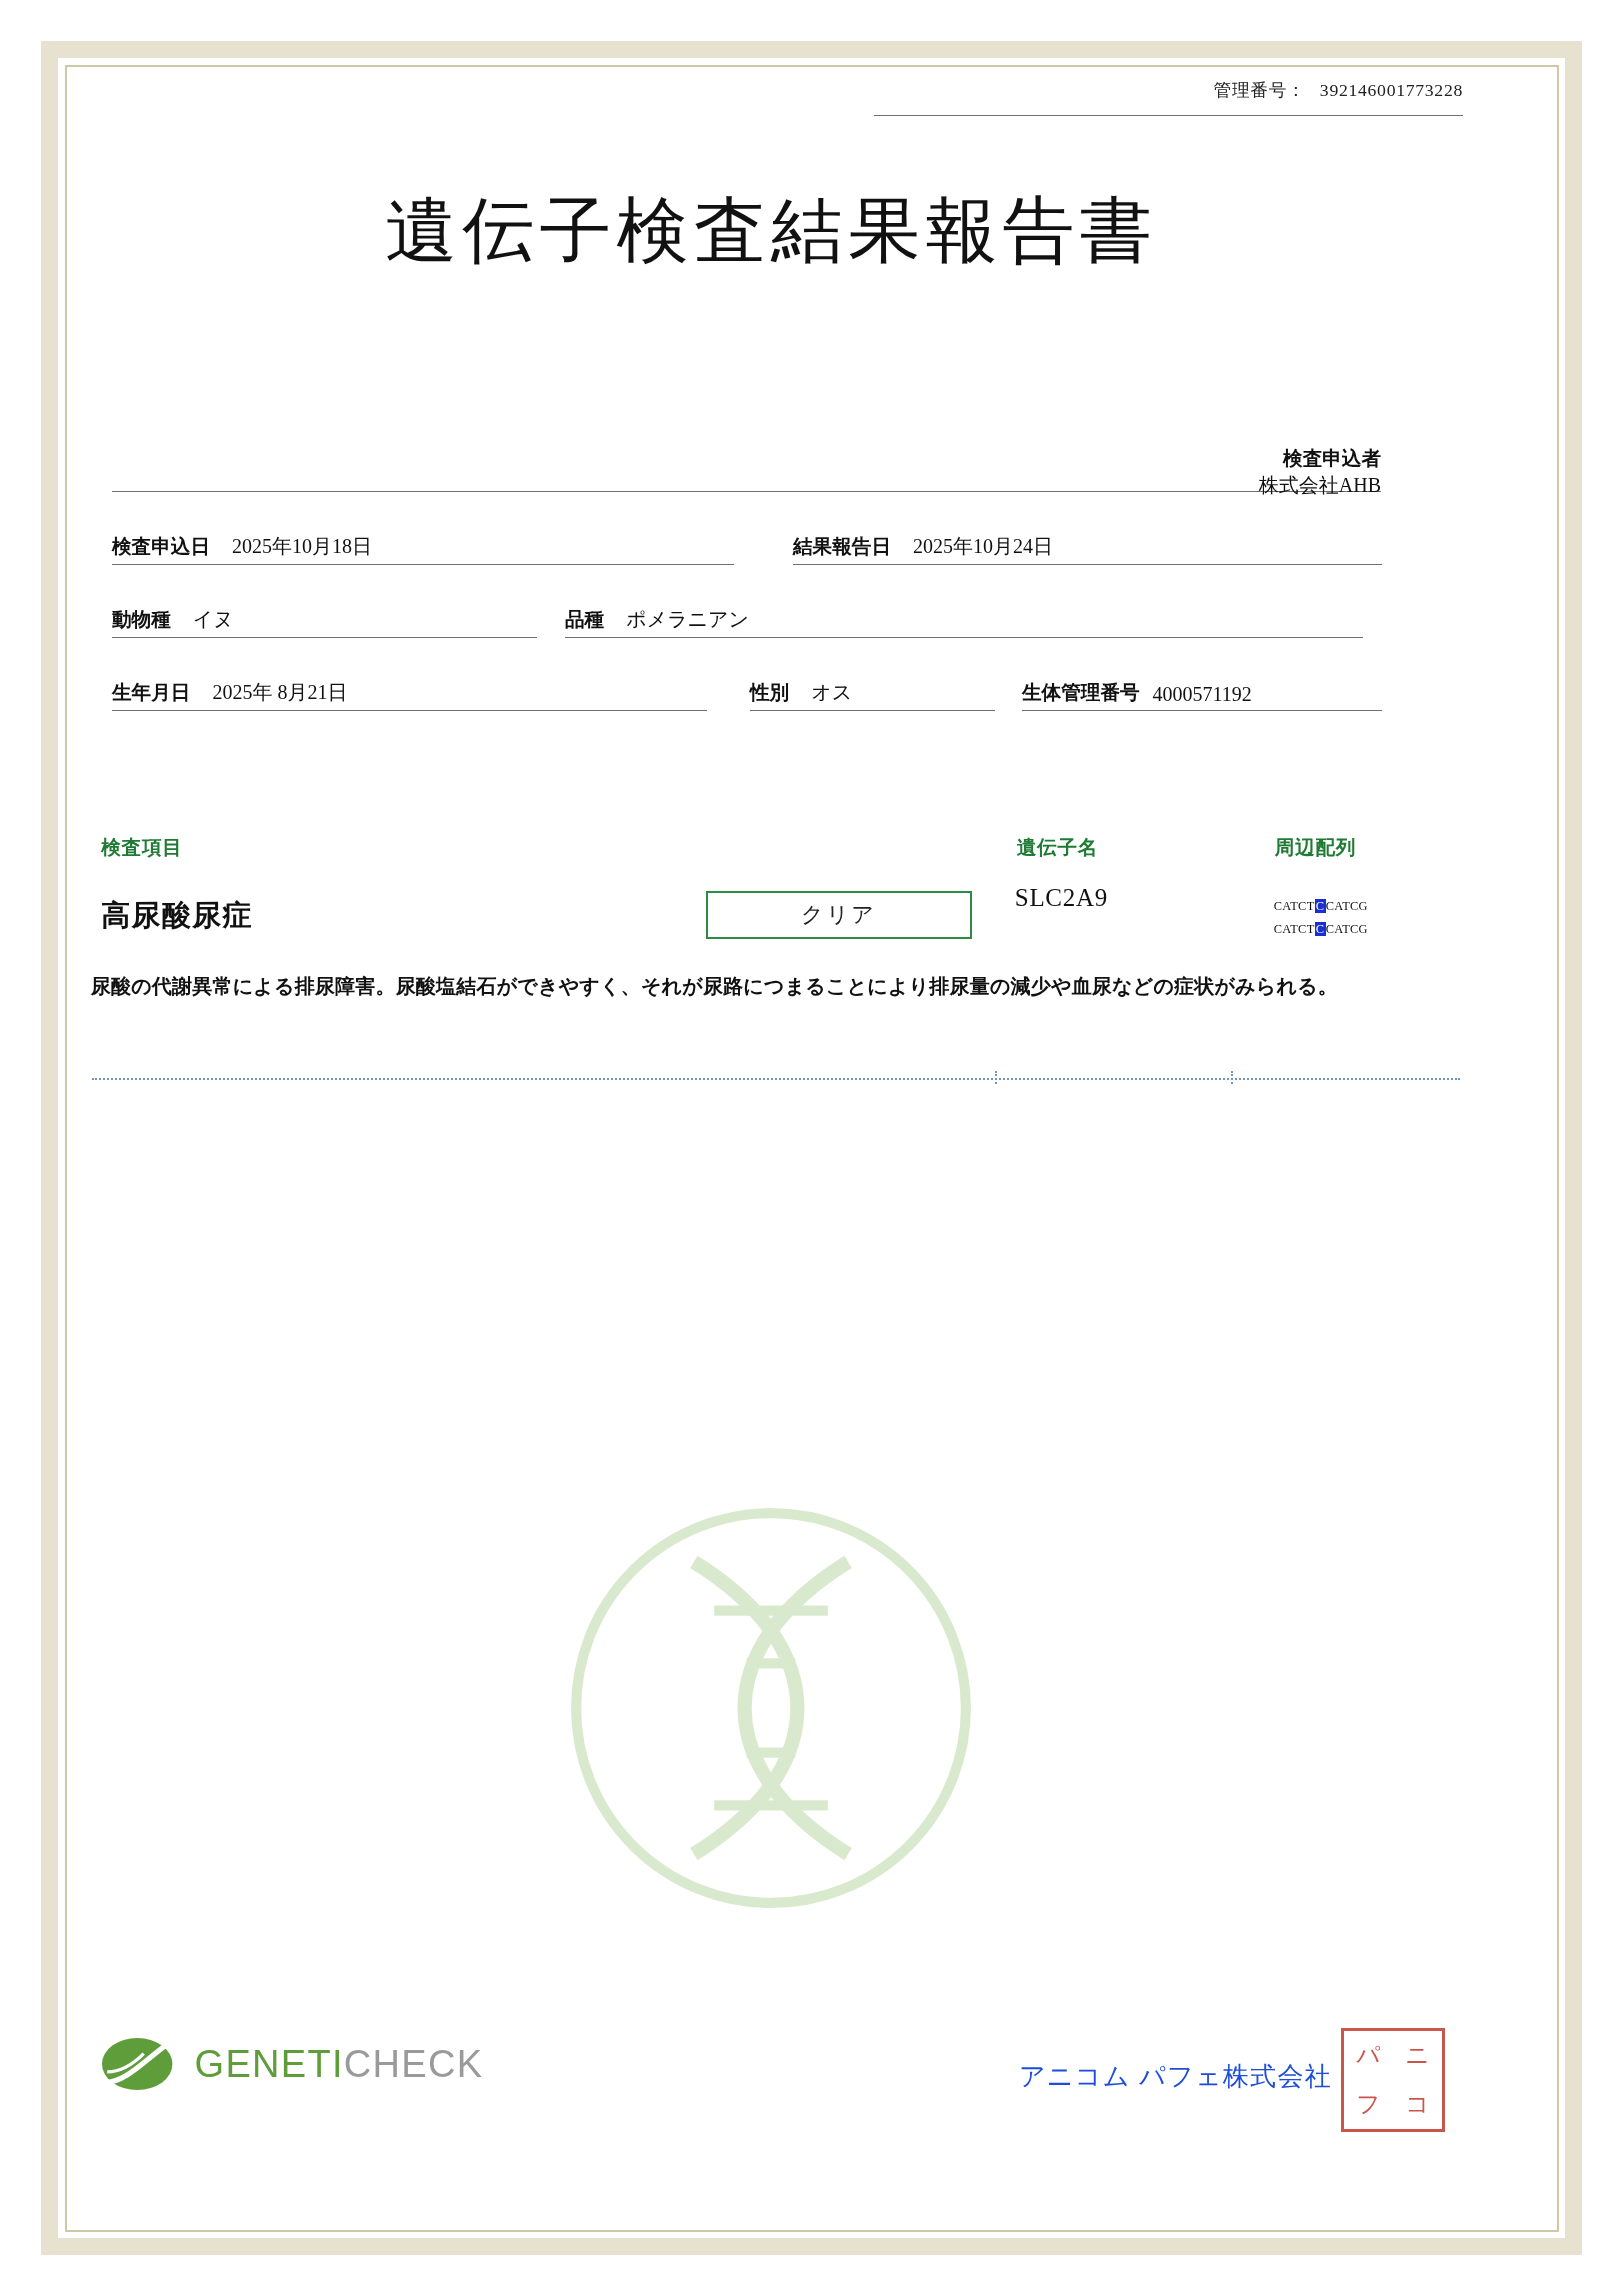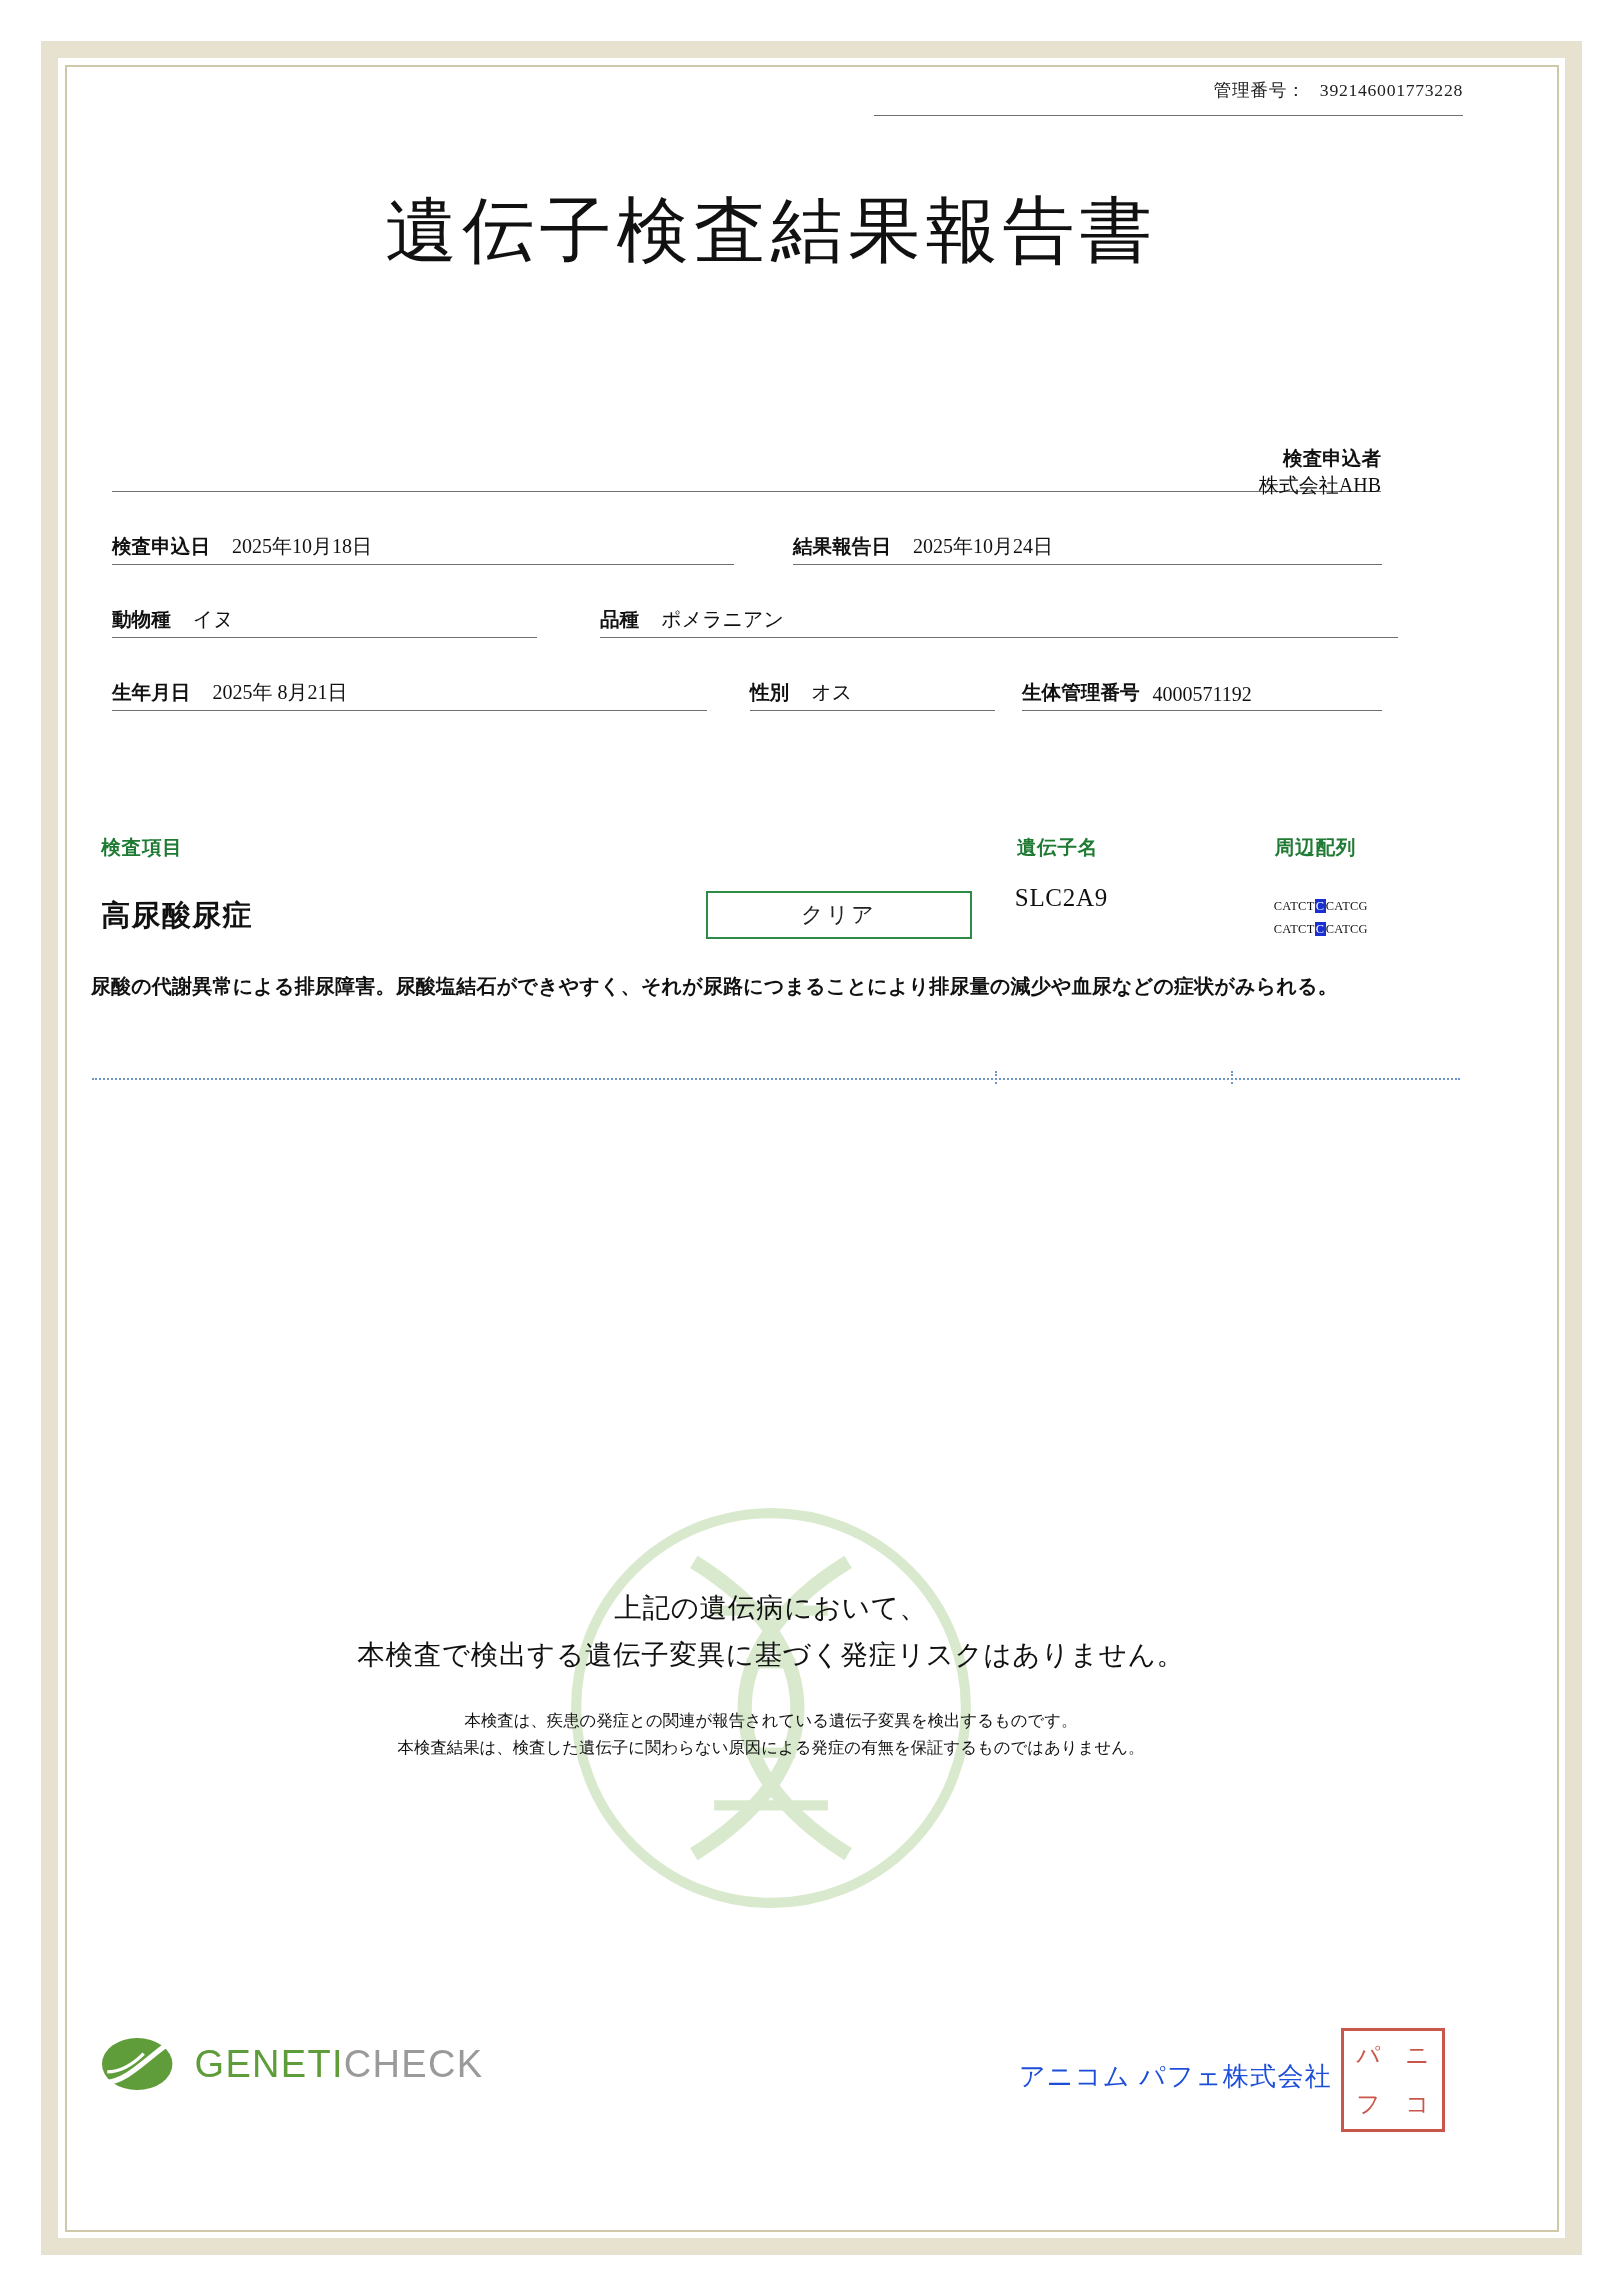--- a/index.html
+++ b/index.html
@@ -344,21 +344,21 @@
         <span class="lbl">結果報告日</span>
         <span class="val">2025年10月24日</span>
       </div>
     </div>
 
     <div class="info-row">
       <div class="field" style="left:0; width:425px;">
         <span class="lbl">動物種</span>
         <span class="val">イヌ</span>
       </div>
-      <div class="field" style="left:488px; width:798px;">
+      <div class="field" style="left:453px; width:798px;">
         <span class="lbl">品種</span>
         <span class="val">ポメラニアン</span>
       </div>
     </div>
 
     <div class="info-row">
       <div class="field" style="left:0; width:595px;">
         <span class="lbl">生年月日</span>
         <span class="val">2025年 8月21日</span>
       </div>
@@ -404,28 +404,20 @@
       <circle cx="100" cy="100" r="96" fill="none" stroke="#8fbf6a" stroke-width="5"></circle>
       <path d="M62 28 C 130 70, 130 130, 62 172" fill="none" stroke="#8fbf6a" stroke-width="7"></path>
       <path d="M138 28 C 70 70, 70 130, 138 172" fill="none" stroke="#8fbf6a" stroke-width="7"></path>
       <line x1="72" y1="52" x2="128" y2="52" stroke="#8fbf6a" stroke-width="5"></line>
       <line x1="88" y1="78" x2="112" y2="78" stroke="#8fbf6a" stroke-width="5"></line>
       <line x1="88" y1="122" x2="112" y2="122" stroke="#8fbf6a" stroke-width="5"></line>
       <line x1="72" y1="148" x2="128" y2="148" stroke="#8fbf6a" stroke-width="5"></line>
     </svg>
   </div>
 
-  <div class="summary">
-    <div class="l1">上記の遺伝病において、</div>
-    <div class="l2">本検査で検出する遺伝子変異に基づく発症リスクはありません。</div>
-    <div class="note">
-      <div>本検査は、疾患の発症との関連が報告されている遺伝子変異を検出するものです。</div>
-      <div>本検査結果は、検査した遺伝子に関わらない原因による発症の有無を保証するものではありません。</div>
-    </div>
-  </div>
 
   <div class="footer">
     <div class="logo">
       <div class="logo-mark">
         <svg viewBox="0 0 120 92" width="79" height="60" xmlns="http://www.w3.org/2000/svg">
           <ellipse cx="58" cy="46" rx="54" ry="40" fill="#5f9c3a"></ellipse>
           <path d="M10 74 C 40 74, 70 40, 104 16" fill="none" stroke="#ffffff" stroke-width="8"></path>
           <path d="M12 58 C 34 58, 52 46, 68 30" fill="none" stroke="#ffffff" stroke-width="5"></path>
         </svg>
       </div>

